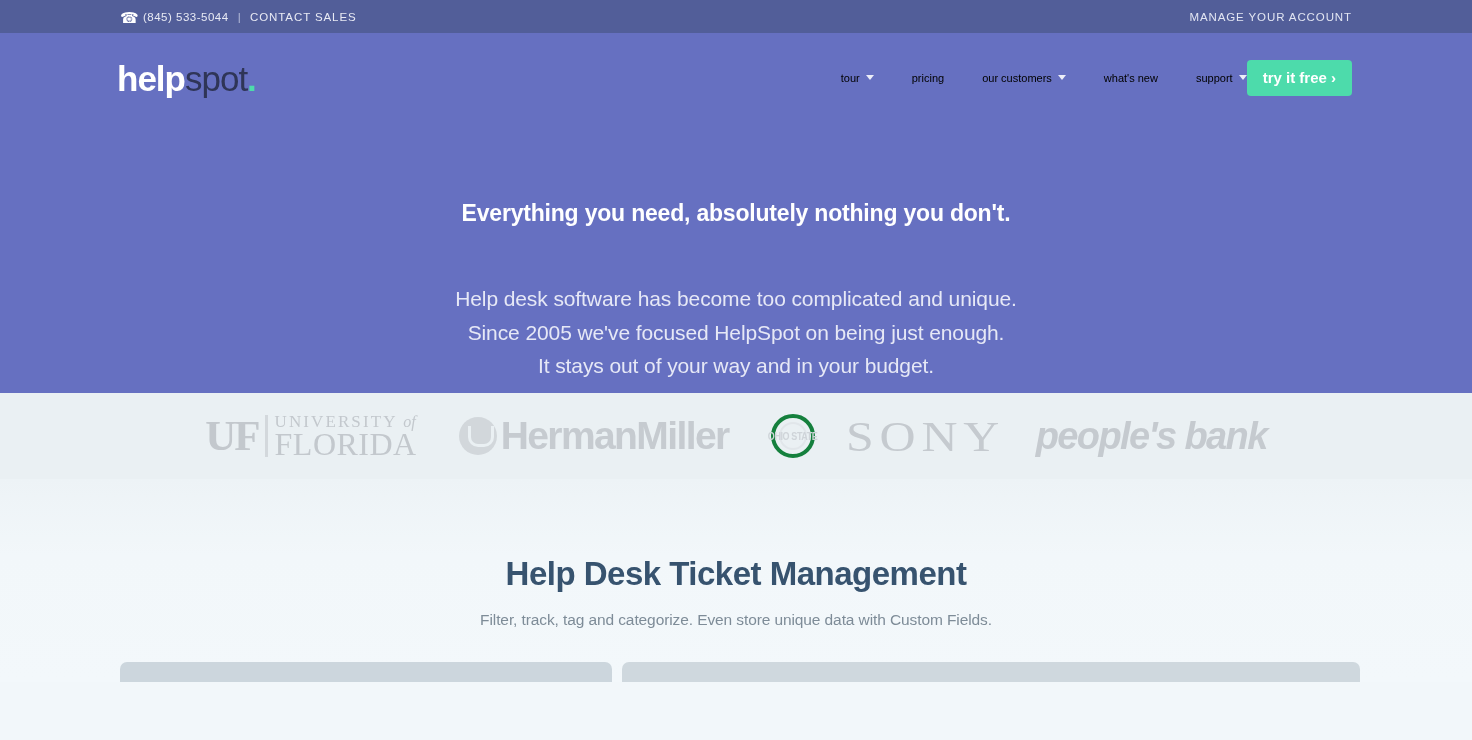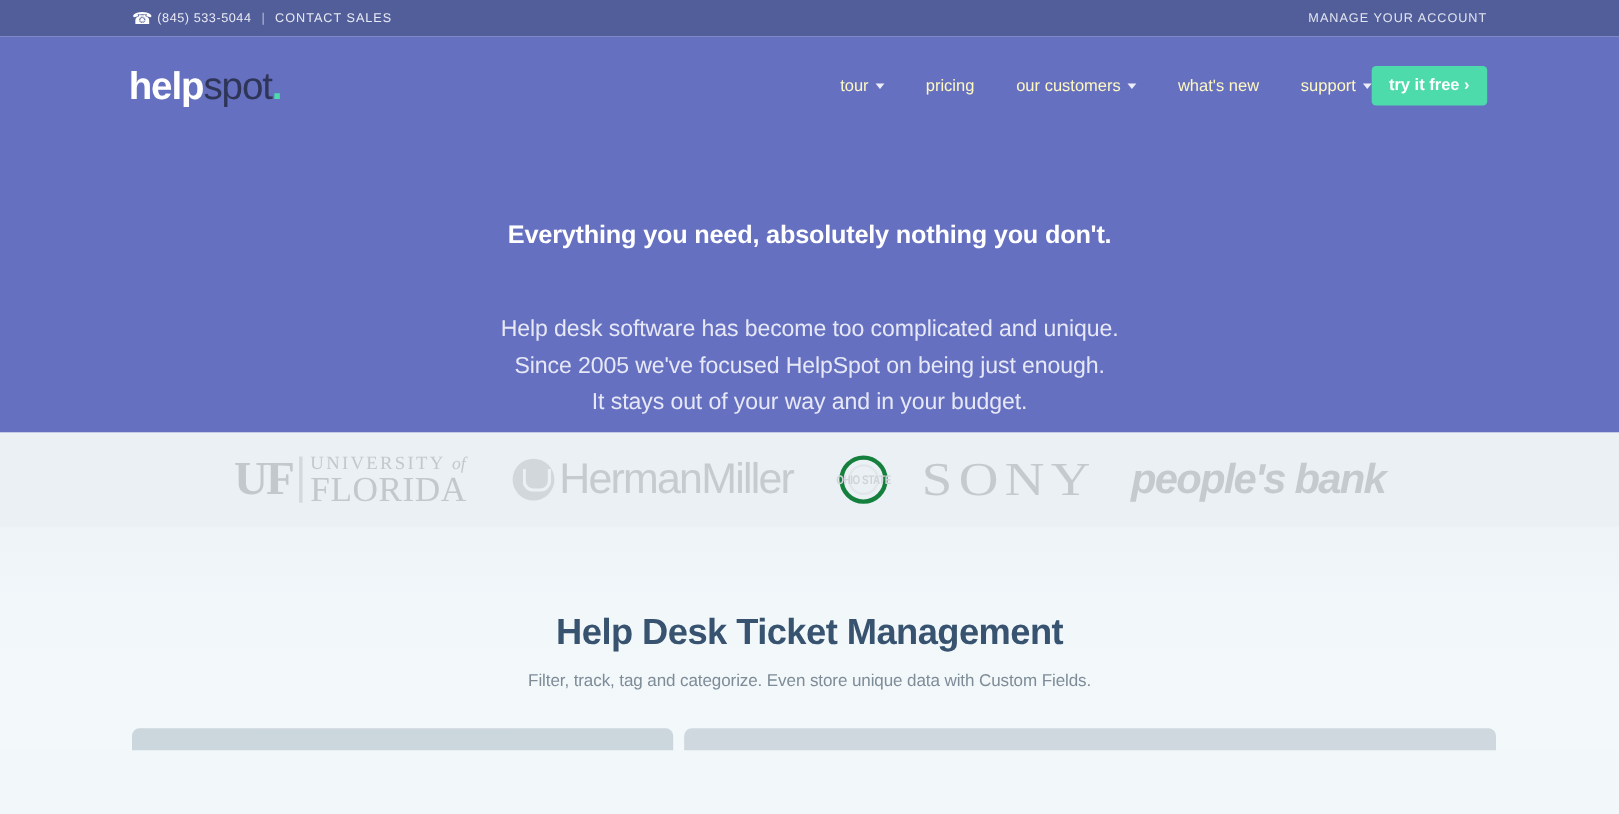--- a/index.html
+++ b/index.html
@@ -99,22 +99,22 @@
   .logo-help { color: #ffffff; font-weight: bold; }
   .logo-spot { color: #2f3557; font-weight: normal; }
   .logo-dot  { color: #4ddbab; font-weight: bold; }
 
   .nav {
     display: flex;
     align-items: center;
     gap: 0;
   }
   .nav-item {
-    color: #fef9c3;
-    font-size: 15px;
+    color: #000000;
+    font-size: 11px;
     text-decoration: none;
     padding: 6px 0;
     margin-left: 38px;
     cursor: pointer;
     white-space: nowrap;
   }
   .nav-item:first-child { margin-left: 0; }
   .caret {
     display: inline-block;
     margin-left: 6px;
@@ -236,21 +236,21 @@
     height: 18px;
     border-left: 3.5px solid #eaf0f3;
     border-right: 3.5px solid #eaf0f3;
     border-bottom: 3.5px solid #eaf0f3;
     border-radius: 0 0 10px 10px;
   }
   .hm-text {
     font-size: 39px;
     letter-spacing: -1.6px;
     color: #c6cbd0;
-    font-weight: normal;
+    font-weight: bold;
   }
 
   
   .osu-mark {
     width: 44px;
     height: 44px;
     border-radius: 50%;
     border: 4px solid #15803d;
     display: flex;
     align-items: center;

